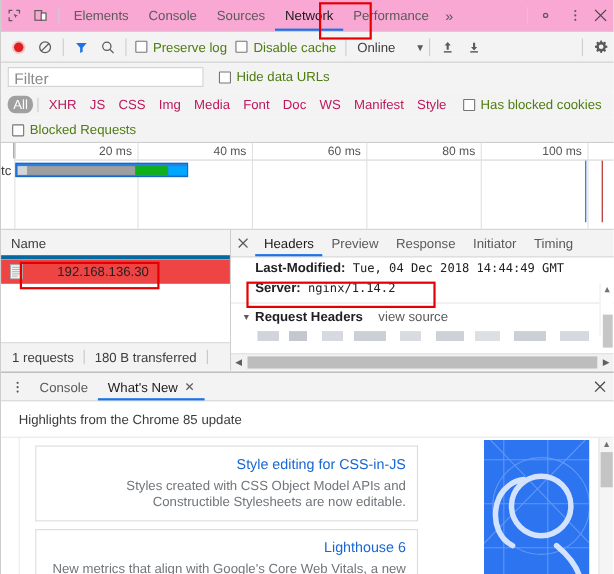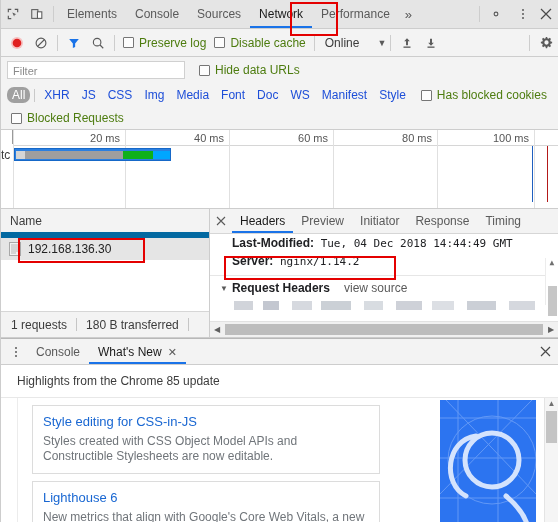--- a/index.html
+++ b/index.html
@@ -25,21 +25,21 @@
     border-left: 1px solid #cdcdcd;
     box-sizing: border-box;
   }
 
   
   .main-tabbar {
     height: 28px;
     min-height: 28px;
     display: flex;
     align-items: center;
-    background: #e5e5e5;
+    background: #f9a8d4;
     border-bottom: 1px solid #cdcdcd;
     position: relative;
   }
   .icon-btn {
     width: 24px;
     height: 24px;
     display: flex;
     align-items: center;
     justify-content: center;
     flex: 0 0 auto;
@@ -136,37 +136,37 @@
     display: flex;
     align-items: center;
     background: #f3f3f3;
     padding-left: 6px;
   }
   .filter-input {
     width: 178px;
     height: 18px;
     background: #fff;
     border: 1px solid #d0d0d0;
-    font-size: 11px;
+    font-size: 14px;
     color: #8a8a8a;
     padding: 0 5px;
     line-height: 18px;
     box-sizing: border-box;
   }
   .types-row {
     height: 24px;
     min-height: 24px;
     display: flex;
     align-items: center;
     background: #f3f3f3;
     padding-left: 6px;
   }
   .type-pill {
     font-size: 12px;
-    color: #1d4ed8;
+    color: #be185d;
     padding: 1px 5px;
     border-radius: 7px;
     margin-right: 2px;
     white-space: nowrap;
   }
   .type-pill.active {
     background: #a0a0a0;
     color: #fff;
   }
   .type-sep {
@@ -263,36 +263,37 @@
     min-width: 208px;
     display: flex;
     flex-direction: column;
     border-right: 1px solid #cdcdcd;
     background: #fff;
   }
   .req-header {
     height: 23px;
     min-height: 23px;
     background: #f3f3f3;
-    border-bottom: 6px solid #0369a1;
+    border-bottom: 4px solid #0369a1;
     display: flex;
     align-items: center;
     padding-left: 9px;
     font-size: 12px;
     color: #3c3c3c;
   }
   .req-list { flex: 1 1 auto; position: relative; background: #fff; }
   .req-row {
     height: 22px;
     display: flex;
     align-items: center;
     padding-left: 8px;
-    background: #e5e5e5;
+    background: #ef4444;
     font-size: 12px;
     color: #222;
+    gap: 24px;
   }
   .req-row .doc-icon {
     width: 12px; height: 14px;
     margin-right: 7px;
     flex: 0 0 auto;
   }
   .req-status {
     height: 25px;
     min-height: 25px;
     background: #f3f3f3;
@@ -514,20 +515,21 @@
     padding: 7px 0 0 14px;
     overflow: hidden;
   }
   .wn-card {
     border: 1px solid #dcdcdc;
     padding: 8px 10px 9px 10px;
     margin-bottom: 7px;
     width: 348px;
     box-sizing: border-box;
     background: #fff;
+    text-align: right;
   }
   .wn-card h4 {
     margin: 0 0 5px 0;
     font-size: 13px;
     font-weight: normal;
     color: #1967d2;
   }
   .wn-card p {
     margin: 0;
     font-size: 12px;
@@ -757,22 +759,22 @@
 
     <div class="det-pane">
       <div class="det-tabs">
         <div class="det-close">
           <svg width="10" height="10" viewBox="0 0 10 10">
             <path d="M1 1l8 8M9 1L1 9" stroke="#5a5a5a" stroke-width="1.1"></path>
           </svg>
         </div>
         <div class="det-tab selected">Headers</div>
         <div class="det-tab">Preview</div>
+        <div class="det-tab">Response</div>
         <div class="det-tab">Initiator</div>
-        <div class="det-tab">Response</div>
         <div class="det-tab">Timing</div>
       </div>
 
       <div class="det-body">
         <div class="hdr-line">
           <b>Last-Modified:</b>
           <span class="val">Tue, 04 Dec 2018 14:44:49 GMT</span>
         </div>
         <div class="hdr-line">
           <b>Server:</b>

